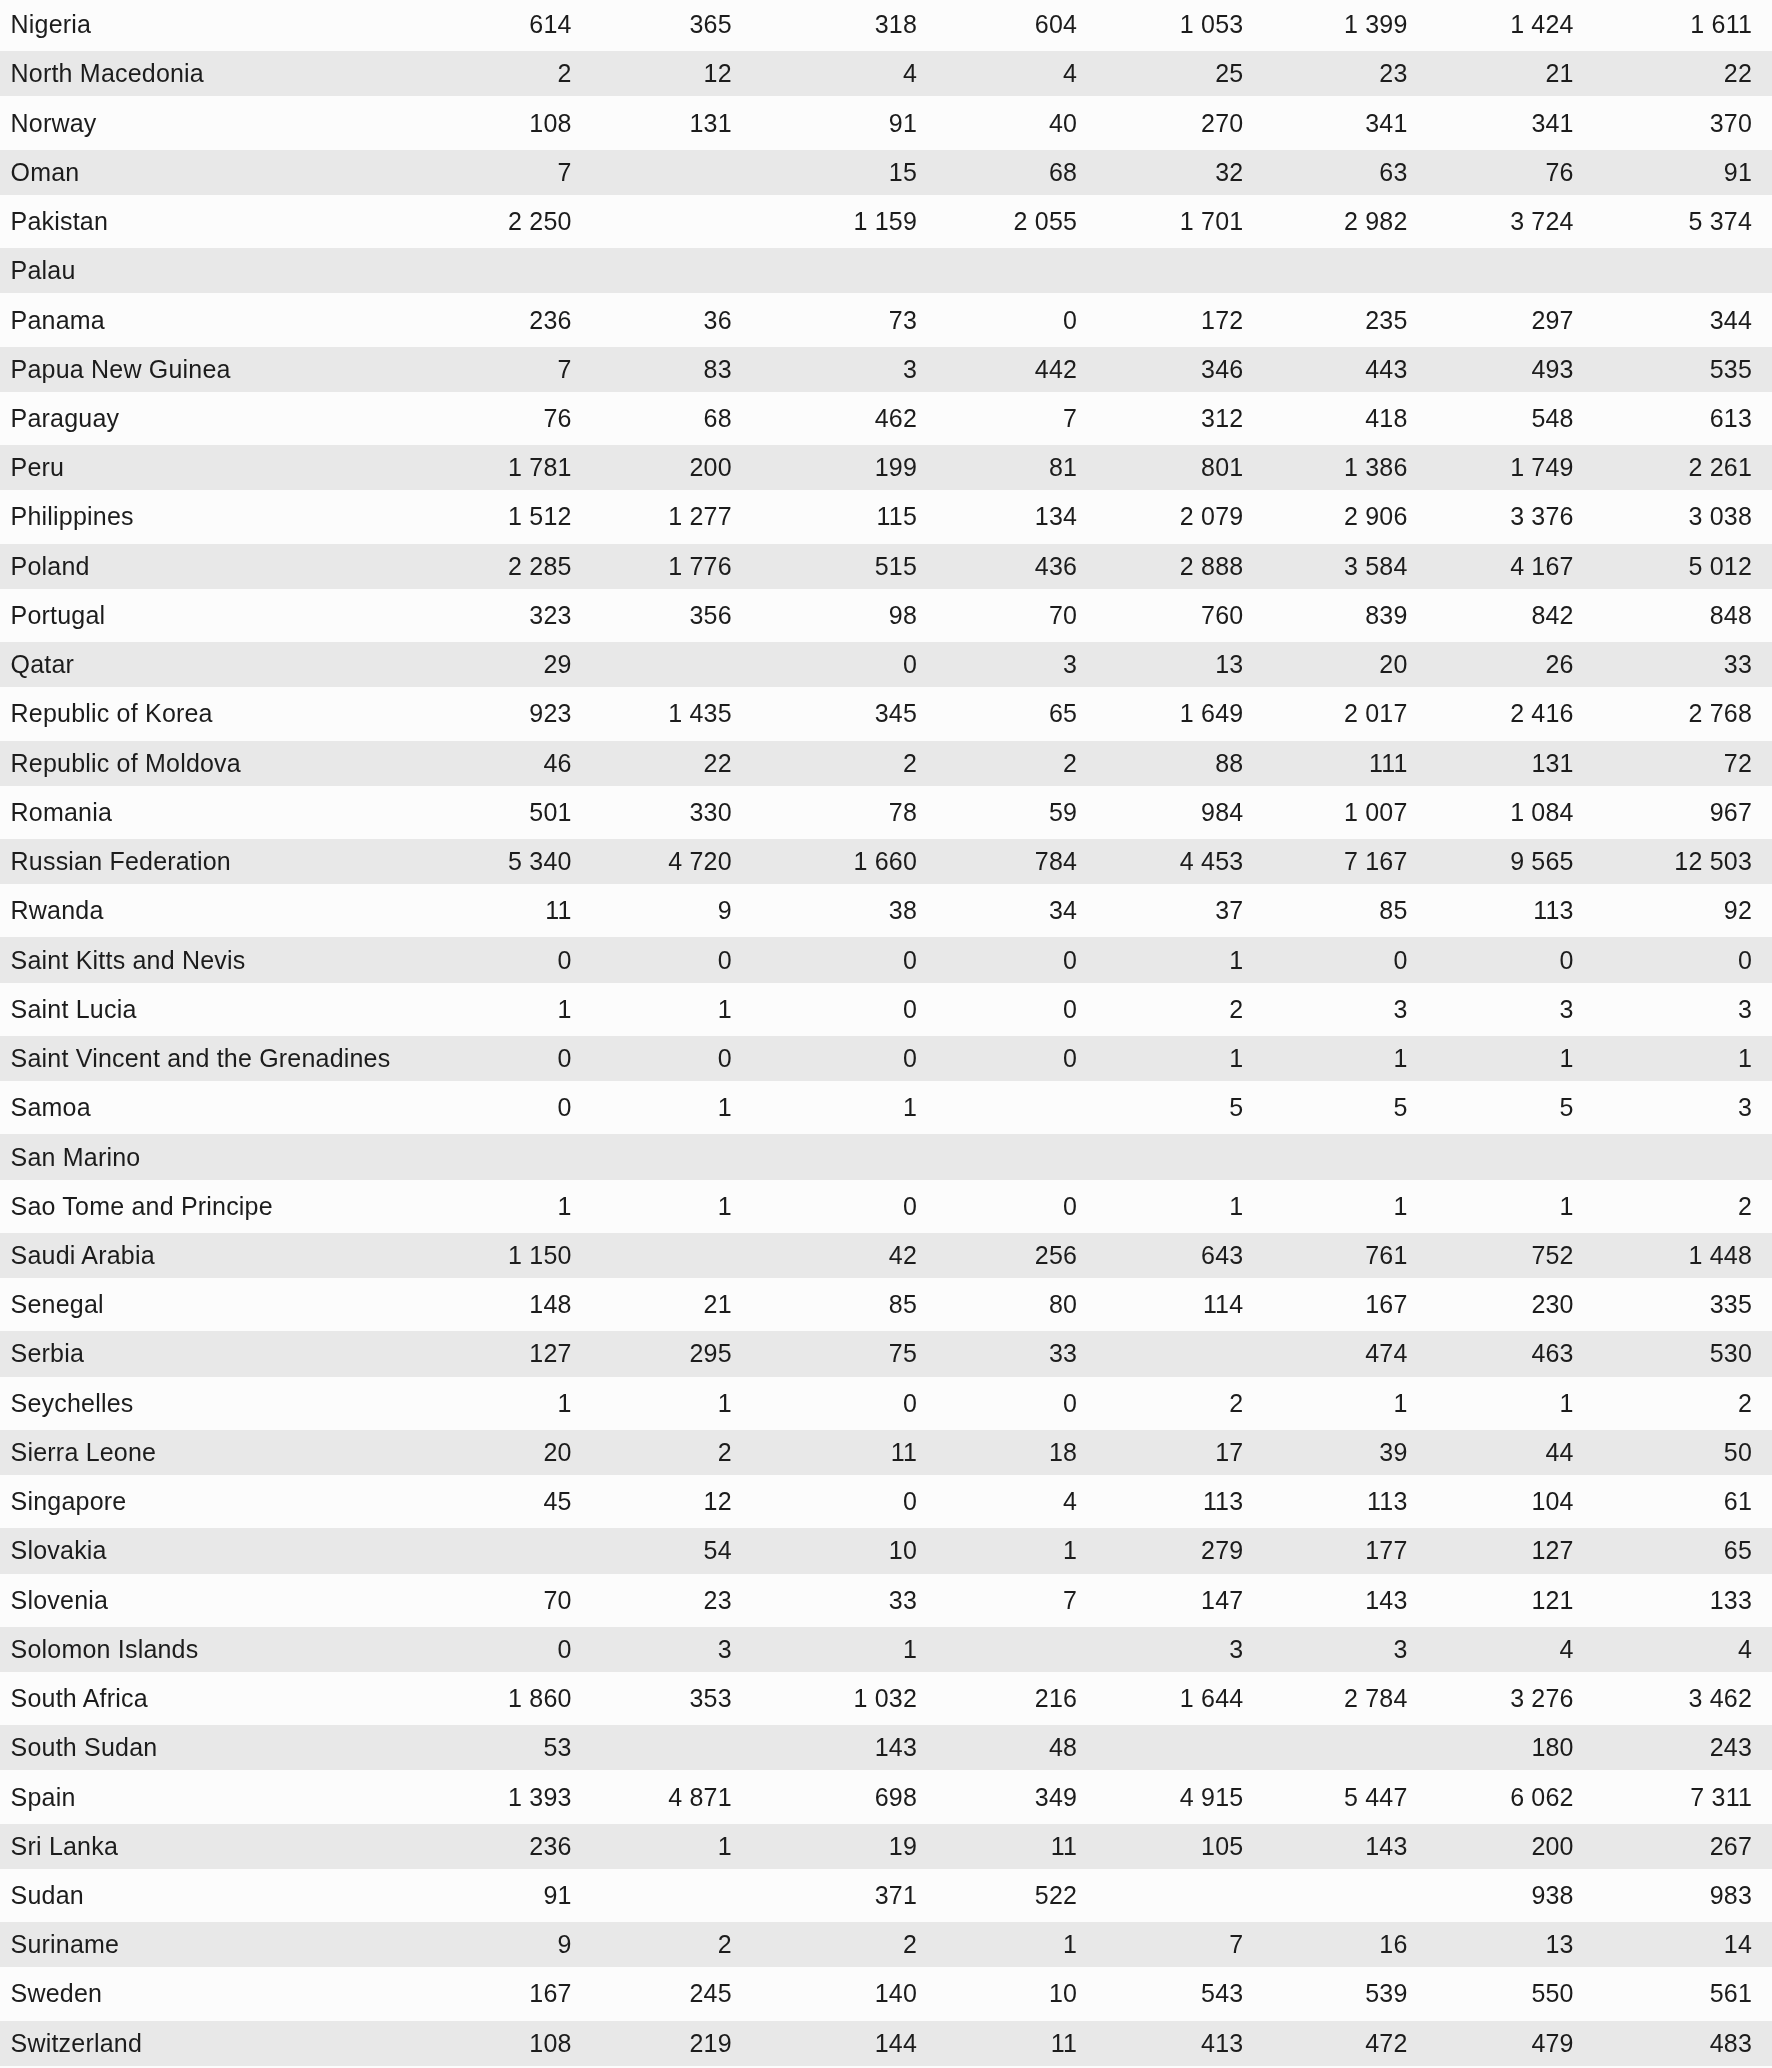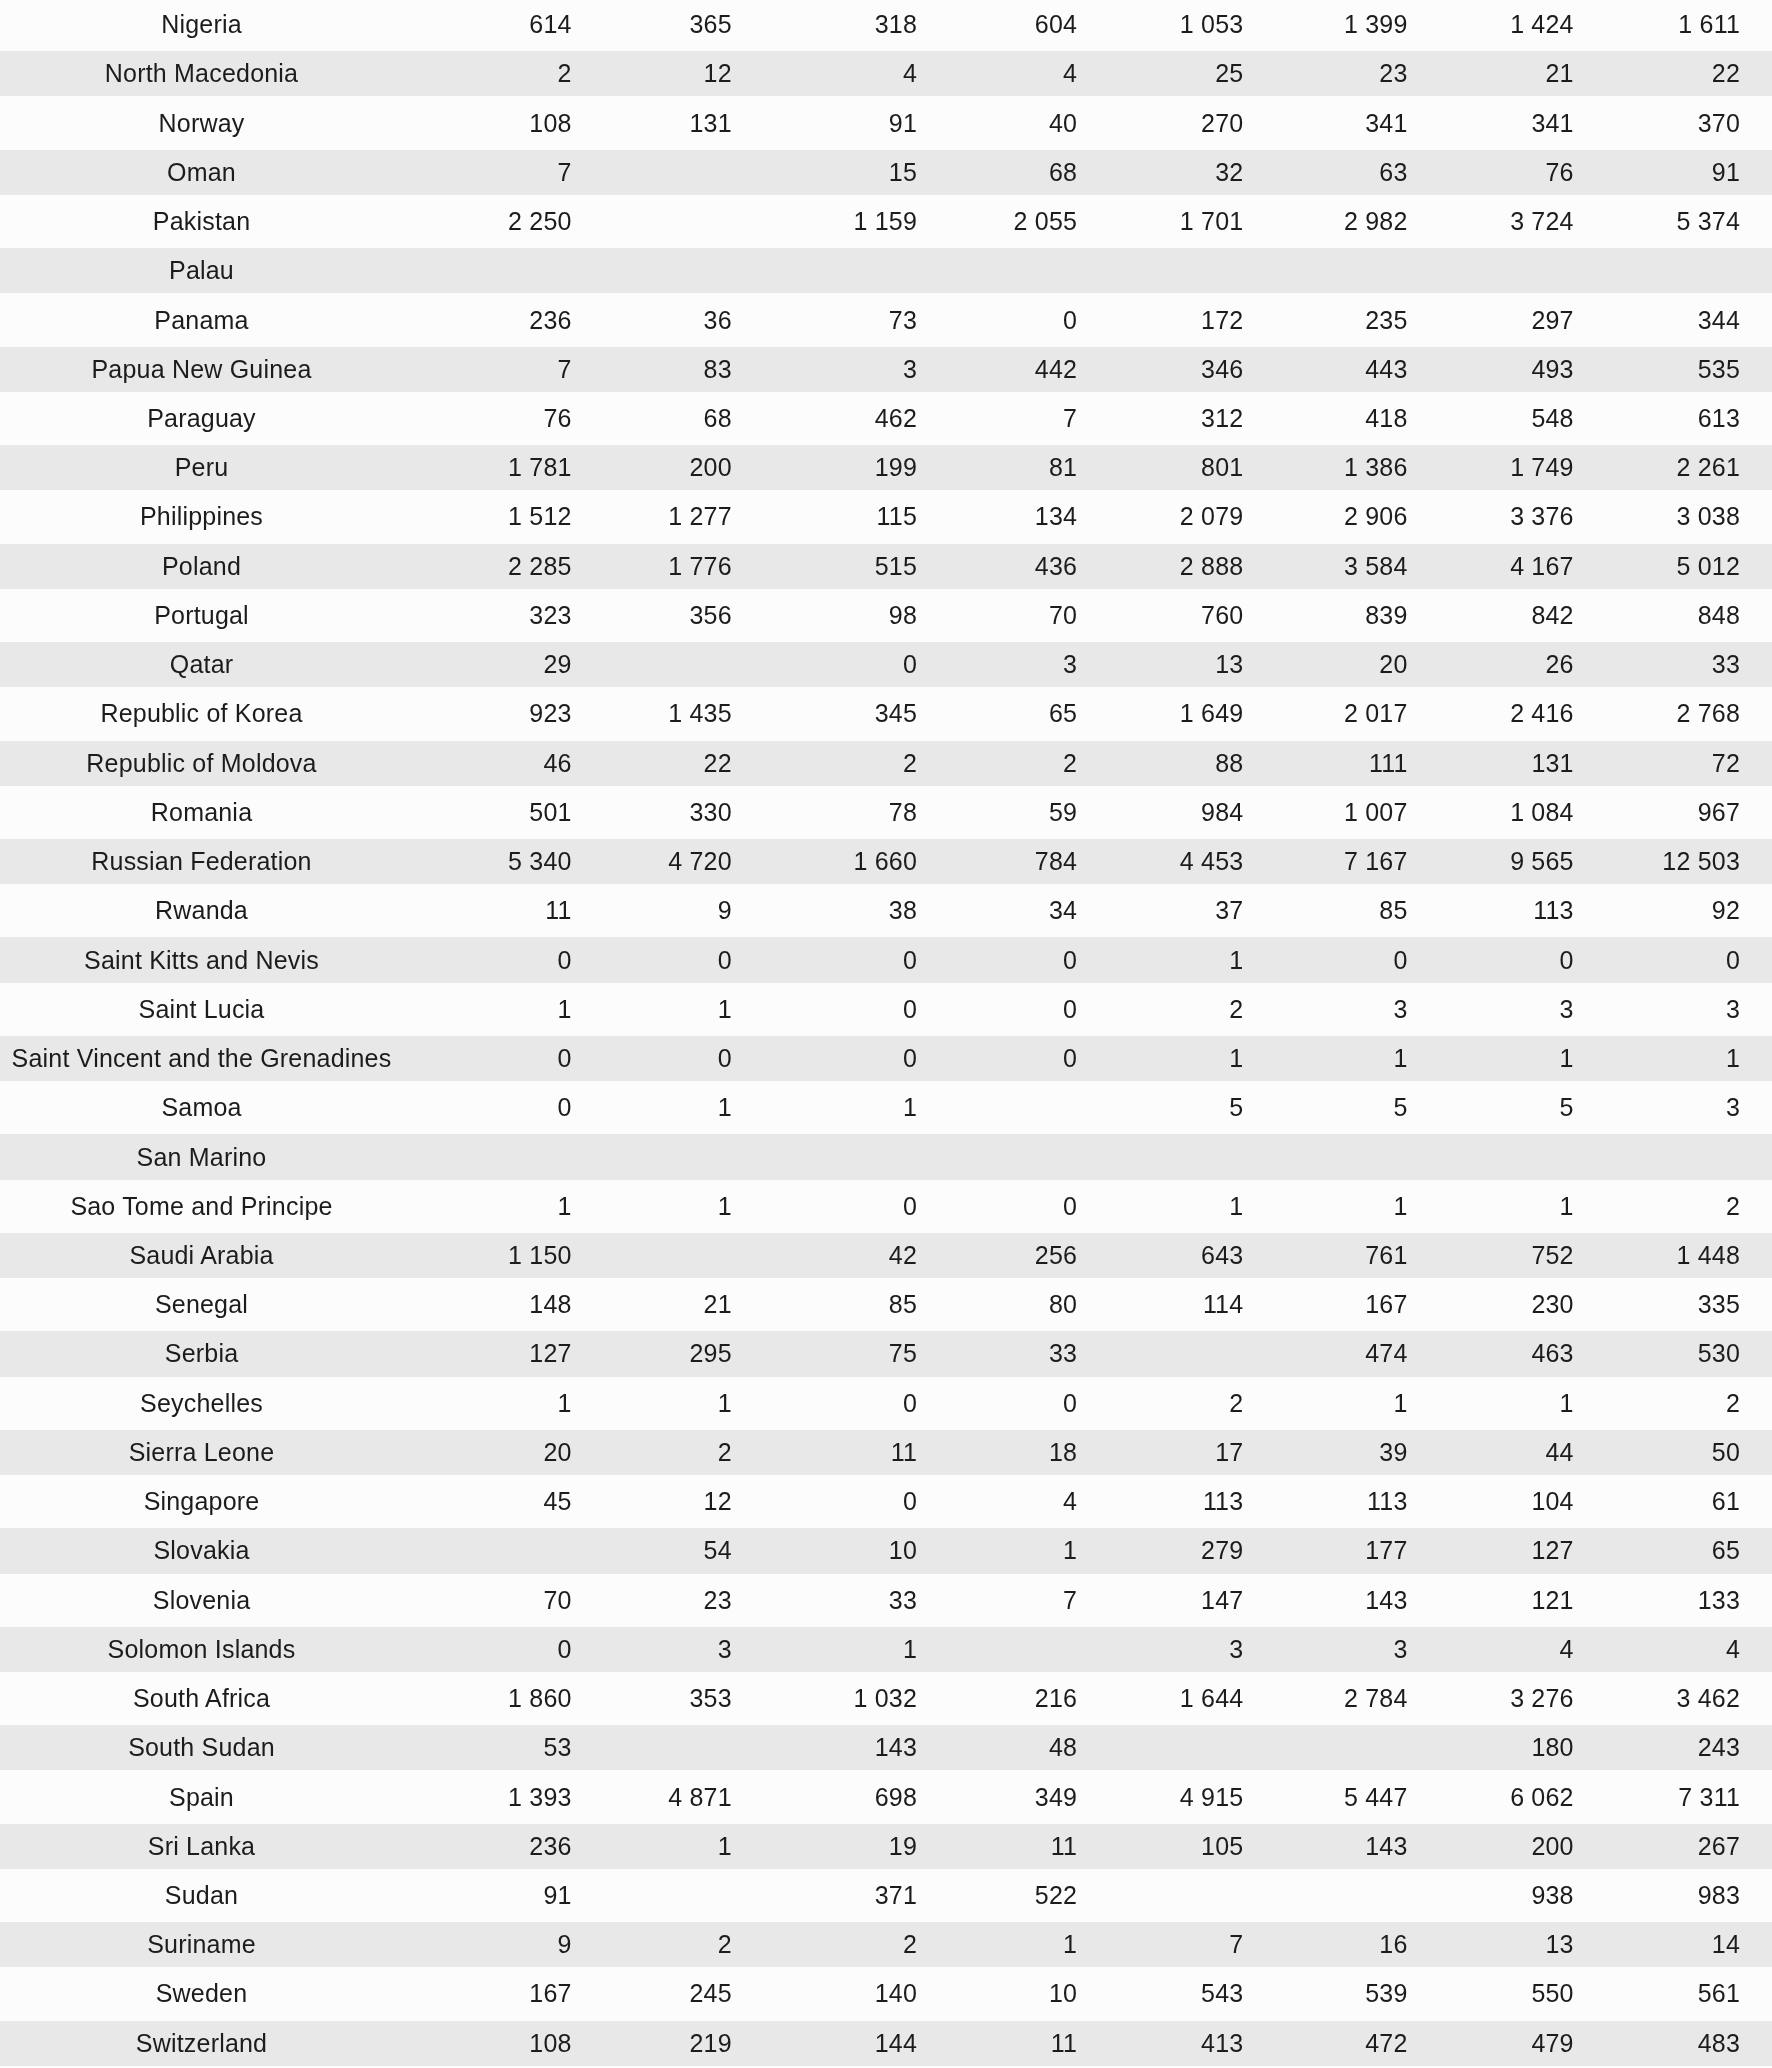--- a/index.html
+++ b/index.html
@@ -20,28 +20,28 @@
     color: #1c1c1c;
     letter-spacing: 0.2px;
   }
   td {
     padding: 0;
     vertical-align: middle;
     white-space: nowrap;
     overflow: hidden;
   }
   td.country {
-    text-align: center;
+    text-align: left;
     padding-left: 10.6px;
   }
   td.num {
     text-align: right;
   }
   td.num:last-child {
-    padding-right: 33px;
+    padding-right: 21px;
   }
   tr.row { height: 48px; background: #fcfcfc; }
   
   tr.row:nth-child(even) td {
     background-image: linear-gradient(
       to bottom,
       #fcfcfc 0px, #fcfcfc 2px,
       #e8e8e8 2px, #e8e8e8 calc(100% - 2px),
       #fcfcfc calc(100% - 2px), #fcfcfc 100%
     );

